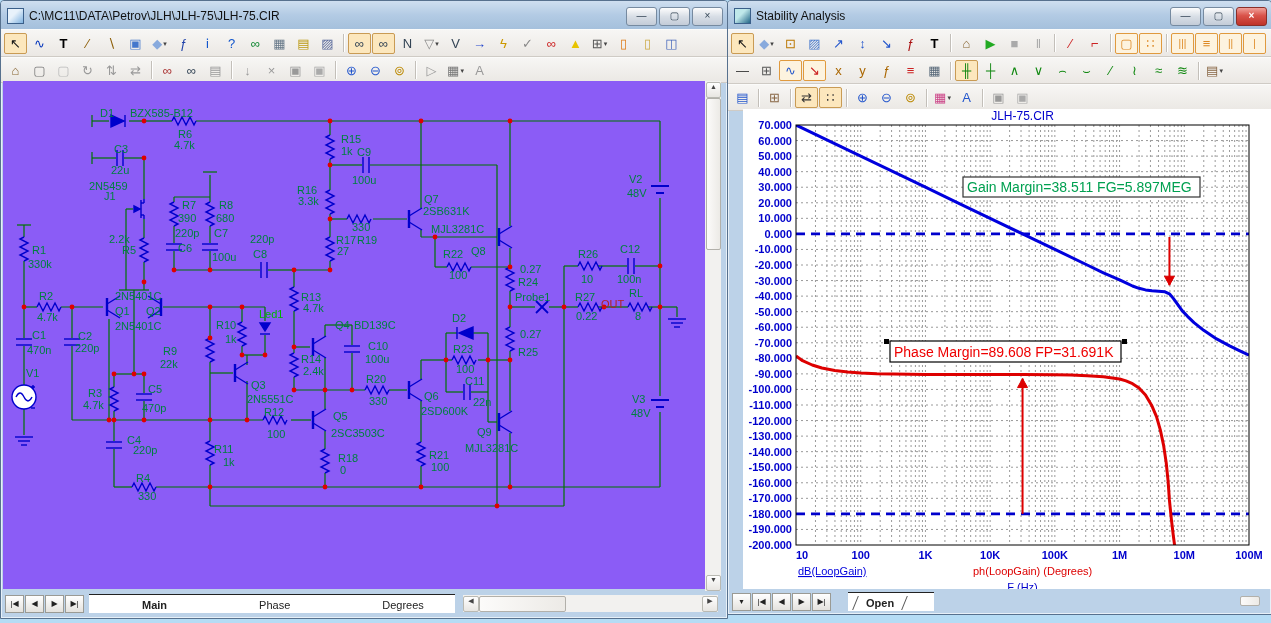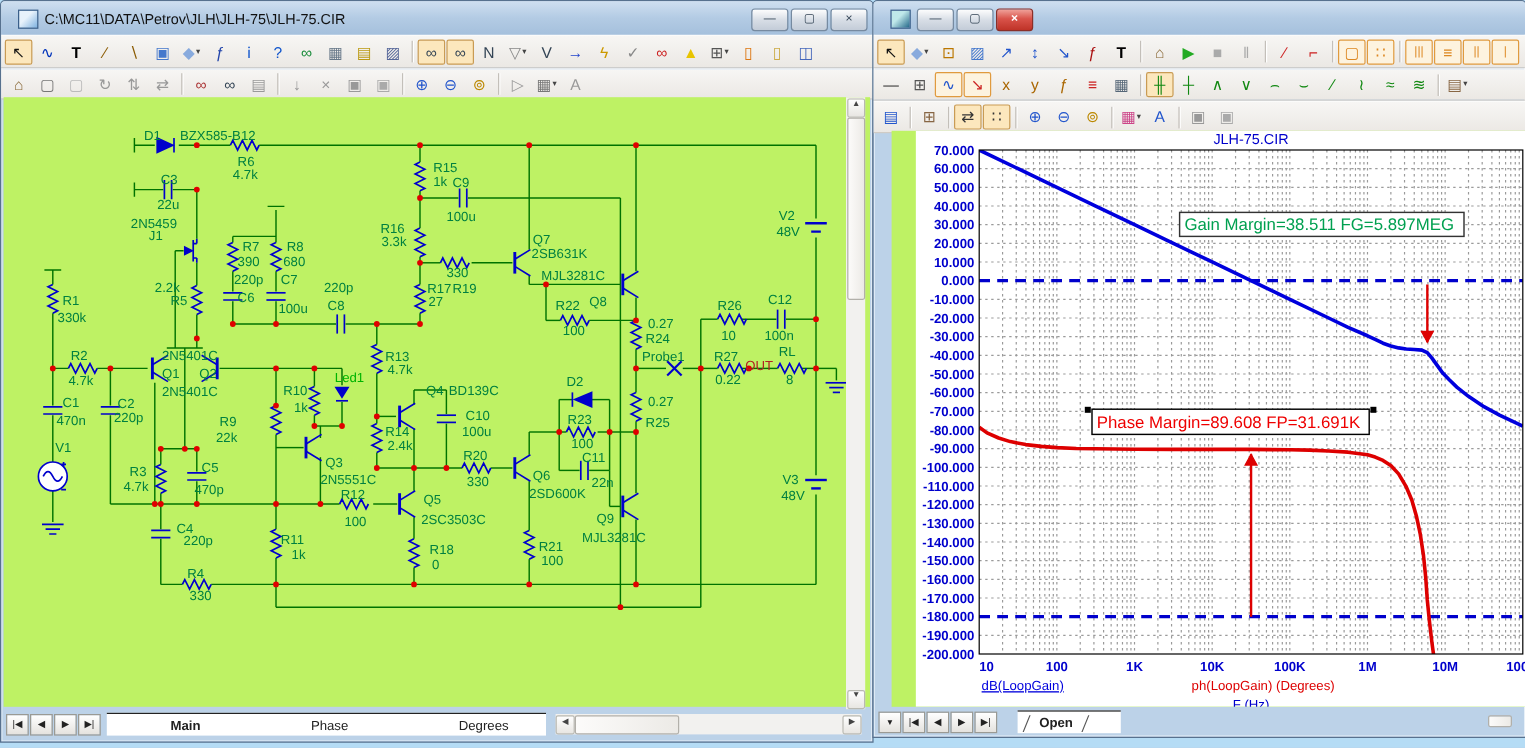--- a/index.html
+++ b/index.html
@@ -1,21 +1,21 @@
 <!DOCTYPE html>
 <html><head>
 <meta charset="utf-8">
 <style>
   html,body{margin:0;padding:0;}
   body{width:1271px;height:623px;position:relative;overflow:hidden;
        background:#b5dcf5;font-family:"Liberation Sans",sans-serif;
        -webkit-font-smoothing:antialiased;}
   .win{position:absolute;border:1px solid #57718e;border-radius:4px 4px 0 0;
        background:#bcd2e8;box-shadow:inset 0 0 0 1px #e7f0f8;}
-  .titlebar{height:26px;display:flex;align-items:center;padding:2px 4px 0 14px;
+  .titlebar{height:26px;display:flex;align-items:center;padding:2px 4px 0 6px;
        background:linear-gradient(#cfdff0,#b3cbe4 50%,#a5c0dc);
        border-radius:3px 3px 0 0;font-size:12px;color:#111;}
   .title-ico{width:15px;height:14px;margin-right:5px;border:1px solid #3a5f8a;
        background:linear-gradient(135deg,#e8f2fb 40%,#7fb2e0);flex:0 0 auto;}
   .title-text{flex:1 1 auto;white-space:nowrap;overflow:hidden;}
   .winbtns{display:flex;gap:2px;}
   .wbtn{width:29px;height:17px;border:1px solid #768aa0;border-radius:3px;
        background:linear-gradient(#fdfdfd,#d8dee6 50%,#c3ccd8);
        font-size:10px;line-height:15px;text-align:center;color:#345;}
   .wbtn.close-active{background:linear-gradient(#f0a199,#d9534a 45%,#bf3328);
@@ -23,21 +23,21 @@
   .toolbar{background:linear-gradient(#f7f6f4,#ebe8e4);border-top:1px solid #fbfbfa;
        border-bottom:1px solid #cfcbc5;display:flex;align-items:center;
        padding:1px 3px;gap:1px;}
   .ticon{width:21px;height:19px;display:inline-flex;align-items:center;justify-content:center;
        font-size:13px;line-height:19px;border:1px solid transparent;border-radius:2px;
        position:relative;flex:0 0 auto;}
   .ticon.pressed{border-color:#c99b54;background:#fce7bd;}
   .ticon.framed{border-color:#e09a3e;background:#fdf3df;}
   .ticon .dd{font-size:7px;color:#444;margin-left:1px;}
   .tsep{width:1px;height:18px;background:#c3bfb9;margin:0 3px;flex:0 0 auto;box-shadow:1px 0 0 #fff;}
-  .canvas{position:absolute;background:#bef264;padding-left:20px;}
+  .canvas{position:absolute;background:#8b5cf6;}
   .vscroll,.hscroll{position:absolute;background:#f2f1ef;}
   .sbtn{position:absolute;border:1px solid #b9b9b2;border-radius:2px;
        background:linear-gradient(#fefefe,#e8e6e2);font-size:7px;color:#444;
        text-align:center;}
   .sthumb{position:absolute;border:1px solid #b2b0aa;border-radius:2px;
        background:linear-gradient(90deg,#fcfbfa,#eceae6);}
   .tabbar{position:absolute;display:flex;align-items:flex-end;font-size:11px;}
   .navbtn{width:17px;height:16px;border:1px solid #9a9a94;background:linear-gradient(#fff,#e4e2de);
        text-align:center;font-size:8px;line-height:15px;margin-right:1px;color:#222;}
   .tabstrip{display:flex;align-items:flex-end;border-top:1px solid #222;background:#fff;
@@ -556,20 +556,21 @@
       <div class="sbtn" style="left:0;top:1px;width:14px;height:14px;">◀</div>
       <div class="sthumb" style="left:16px;top:1px;width:85px;height:14px;"></div>
       <div class="sbtn" style="right:0;top:1px;width:14px;height:14px;">▶</div>
     </div>
   </div>
 </div>
 
 <div class="win" id="rwin" style="left:727px;top:0;width:543px;height:613px;">
   <div class="titlebar">
     <div class="title-ico" style="background:linear-gradient(135deg,#bfe8ea 40%,#226688);"></div>
+    <div class="title-text">Stability Analysis</div>
     <div class="winbtns">
       <div class="wbtn">—</div>
       <div class="wbtn">▢</div>
       <div class="wbtn close-active">×</div>
     </div>
   </div>
   <div class="toolbar" id="rt1" style="height:24px">
       <div class="ticon pressed" style="color: rgb(17, 17, 17);">↖</div>
       <div class="ticon" style="color: rgb(136, 170, 221);">◆<span class="dd">▾</span></div>
       <div class="ticon" style="color: rgb(187, 119, 0);">⊡</div>

